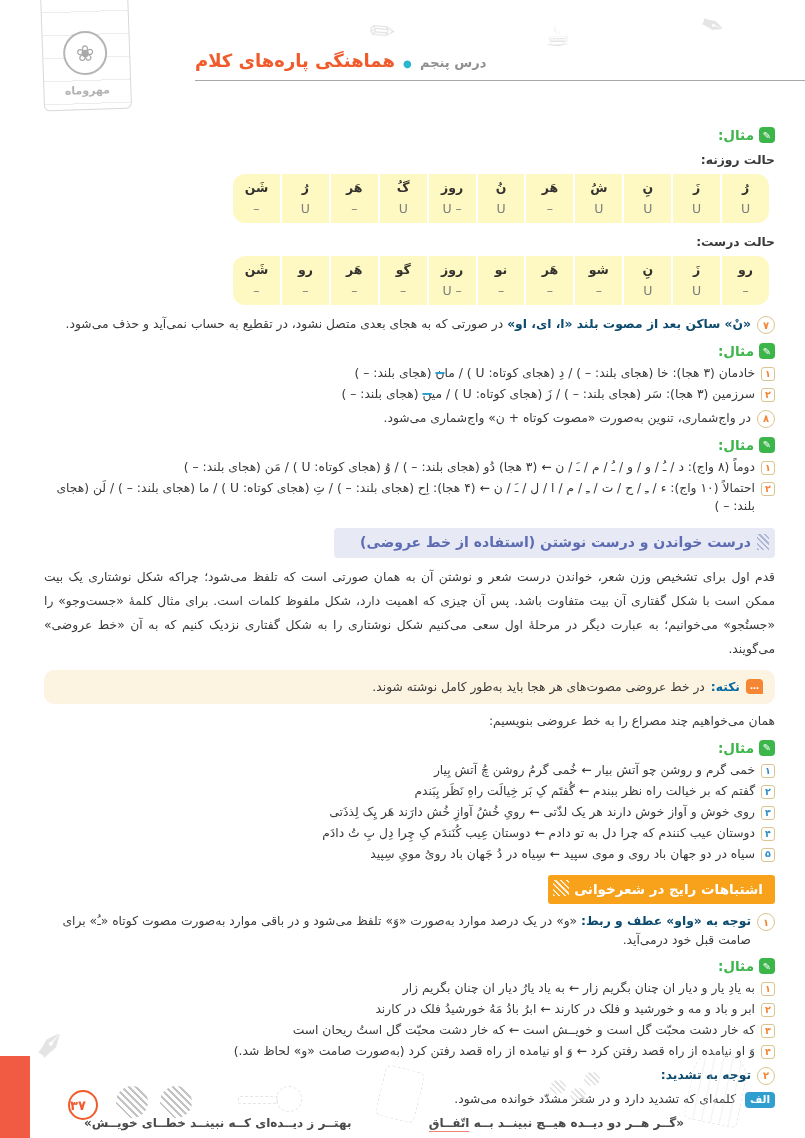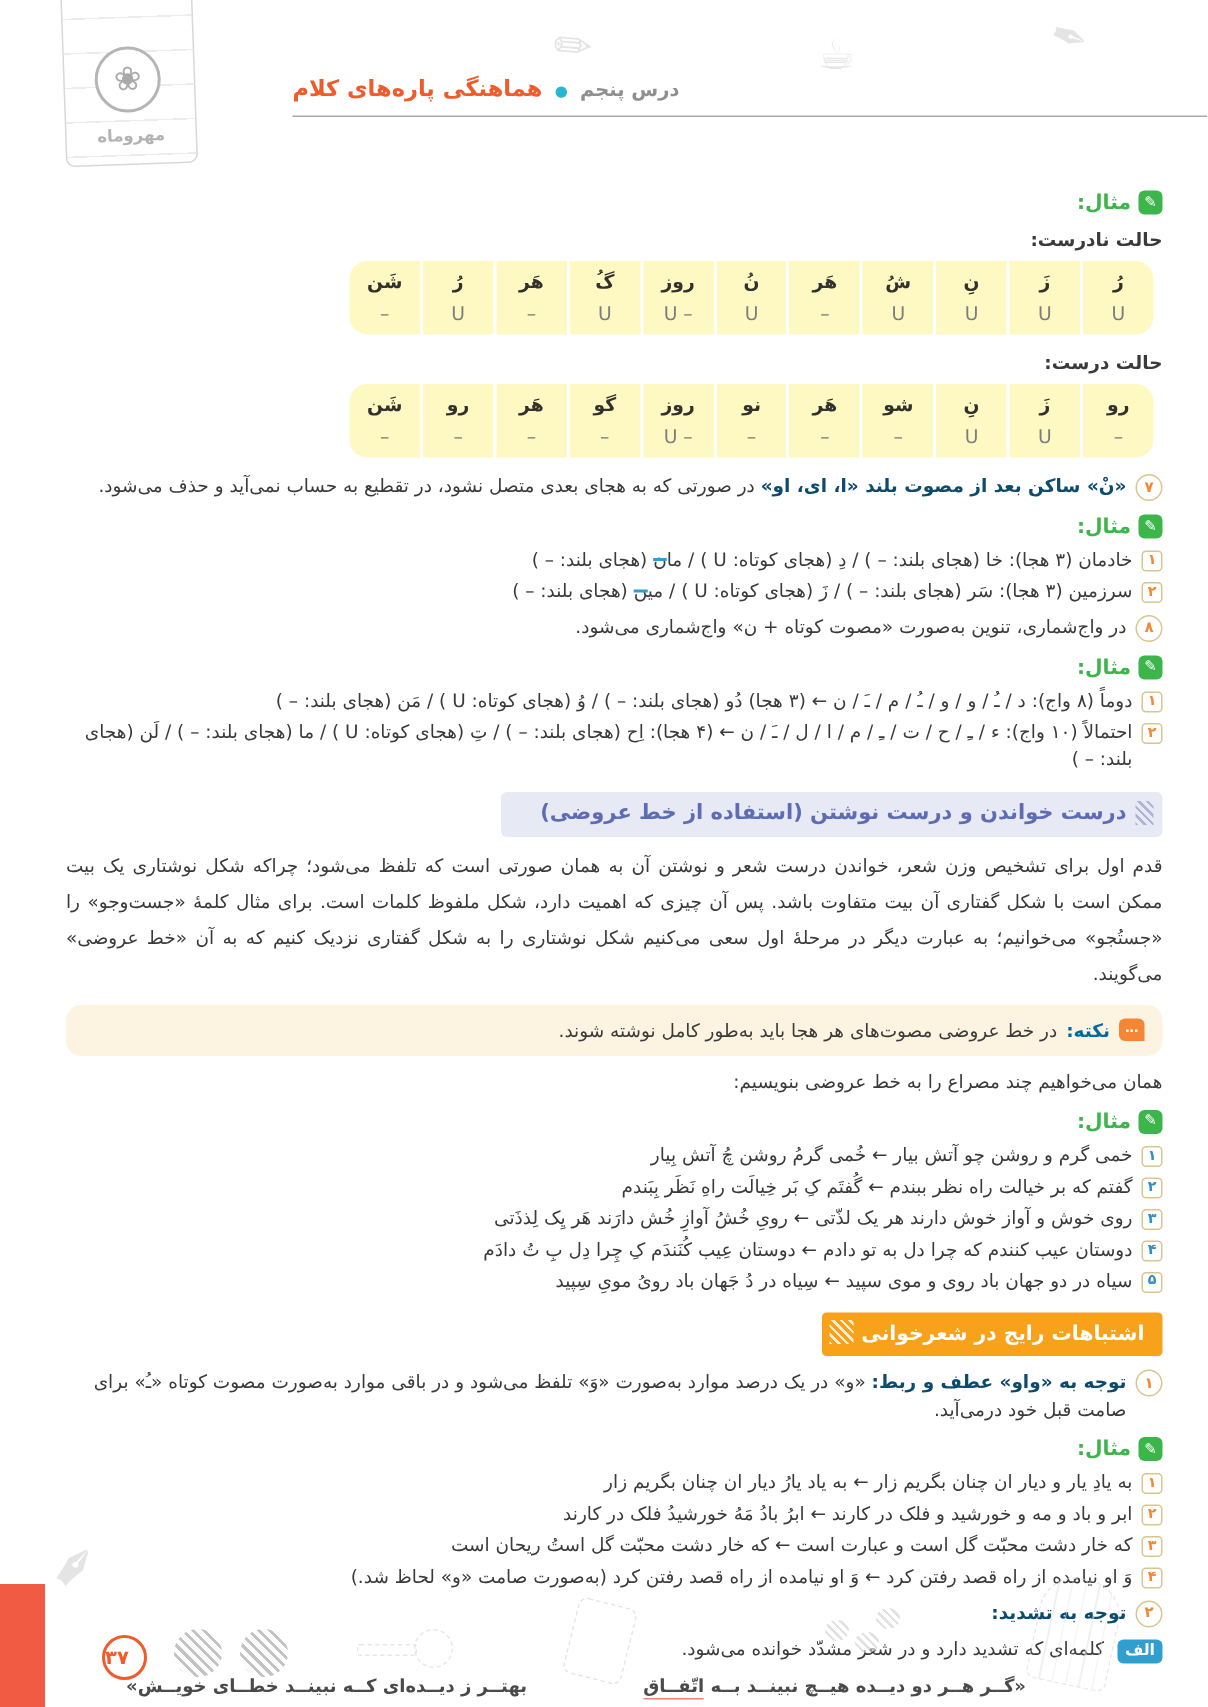--- a/index.html
+++ b/index.html
@@ -14,21 +14,21 @@
     background:repeating-linear-gradient(to bottom,#fff 0 22px,#ececec 22px 23px); }
   .logo-circle { position:absolute; bottom:34px; left:20px; width:44px; height:44px;
     border:2px solid #b5b5b5; border-radius:50%; display:flex; align-items:center; justify-content:center;
     color:#a9a9a9; font-size:22px; background:#fff; }
   .logo-name { position:absolute; bottom:12px; left:0; width:100%; text-align:center;
     color:#b3b3b3; font-size:11px; font-weight:bold; }
   .header { position:absolute; top:50px; left:195px; right:0; border-bottom:1.5px solid #a9a9a9;
     padding-bottom:9px; text-align:left; font-size:13px; }
   .header .lesson { color:#8f8f8f; font-weight:bold; }
   .header .dot { color:#2ab6cf; font-size:10px; margin:0 4px; }
-  .header .title { color:#f15b2b; font-weight:bold; font-size:15px; }
+  .header .title { color:#f15b2b; font-weight:bold; font-size:18px; }
   
   .doodle { position:absolute; color:#dcdcdc; opacity:.75; }
   .hcirc { position:absolute; width:32px; height:32px; border-radius:50%;
     background:repeating-linear-gradient(45deg,#b9b9b9 0 2px,#fdfdfd 2px 5px); opacity:.85; }
   .corner-orange { position:absolute; left:0; bottom:0; width:30px; height:82px; background:#f15b43; }
   .page-circle { position:absolute; left:68px; bottom:18px; width:30px; height:30px; border:2px solid #f15b2b;
     border-radius:50%; color:#f15b2b; font-weight:bold; font-size:13px;
     display:flex; align-items:center; justify-content:flex-end; }
   .d-key { position:absolute; left:232px; bottom:22px; width:70px; height:40px; opacity:.5; }
   .d-key .k-ring { position:absolute; right:0; top:10px; width:26px; height:26px; border:1.5px dashed #cfcfcf; border-radius:50%; }
@@ -105,21 +105,21 @@
 <div class="doodle" style="top:14px;left:370px;font-size:30px;transform:rotate(-40deg);">✎</div>
 <div class="doodle" style="top:20px;left:545px;font-size:28px;">☕</div>
 <div class="doodle" style="top:8px;left:700px;font-size:30px;transform:rotate(20deg);">✒</div>
 
 <div class="content">
 
   <div class="ex-head">
     <span class="ex-icon">✎</span>
     <span class="ex-label">مثال:</span>
   </div>
-  <div class="small-label">حالت نادرست:</div>
+  <div class="small-label">حالت روزنه:</div>
 
   <div class="syl-table">
     <div class="syl-cell">
         <span class="syl">رُ</span>
         <span class="mark">U</span>
       </div>
     <div class="syl-cell">
         <span class="syl">زَ</span>
         <span class="mark">U</span>
       </div>
@@ -302,21 +302,21 @@
   <div class="li">
       <span class="sq">۱</span>
       <span class="li-text">به یادِ یار و دیار ان چنان بگریم زار ← به یاد یارُ دیار ان چنان بگریم زار</span>
     </div>
   <div class="li">
       <span class="sq">۲</span>
       <span class="li-text">ابر و باد و مه و خورشید و فلک در کارند ← ابرُ بادُ مَهُ خورشیدُ فلک در کارند</span>
     </div>
   <div class="li">
       <span class="sq">۳</span>
-      <span class="li-text">که خار دشت محبّت گل است و عبارت است ← که خار دشت محبّت گل استُ ریحان است</span>
+      <span class="li-text">که خار دشت محبّت گل است و خویــش است ← که خار دشت محبّت گل استُ ریحان است</span>
     </div>
   <div class="li">
       <span class="sq">۴</span>
       <span class="li-text">وَ او نیامده از راه قصد رفتن کرد ← وَ او نیامده از راه قصد رفتن کرد (به‌صورت صامت «و» لحاظ شد.)</span>
     </div>
 
   <div class="li rule-line">
     <span class="circ">۲</span>
     <span class="li-text"><b>توجه به تشدید:</b></span>
   </div>

